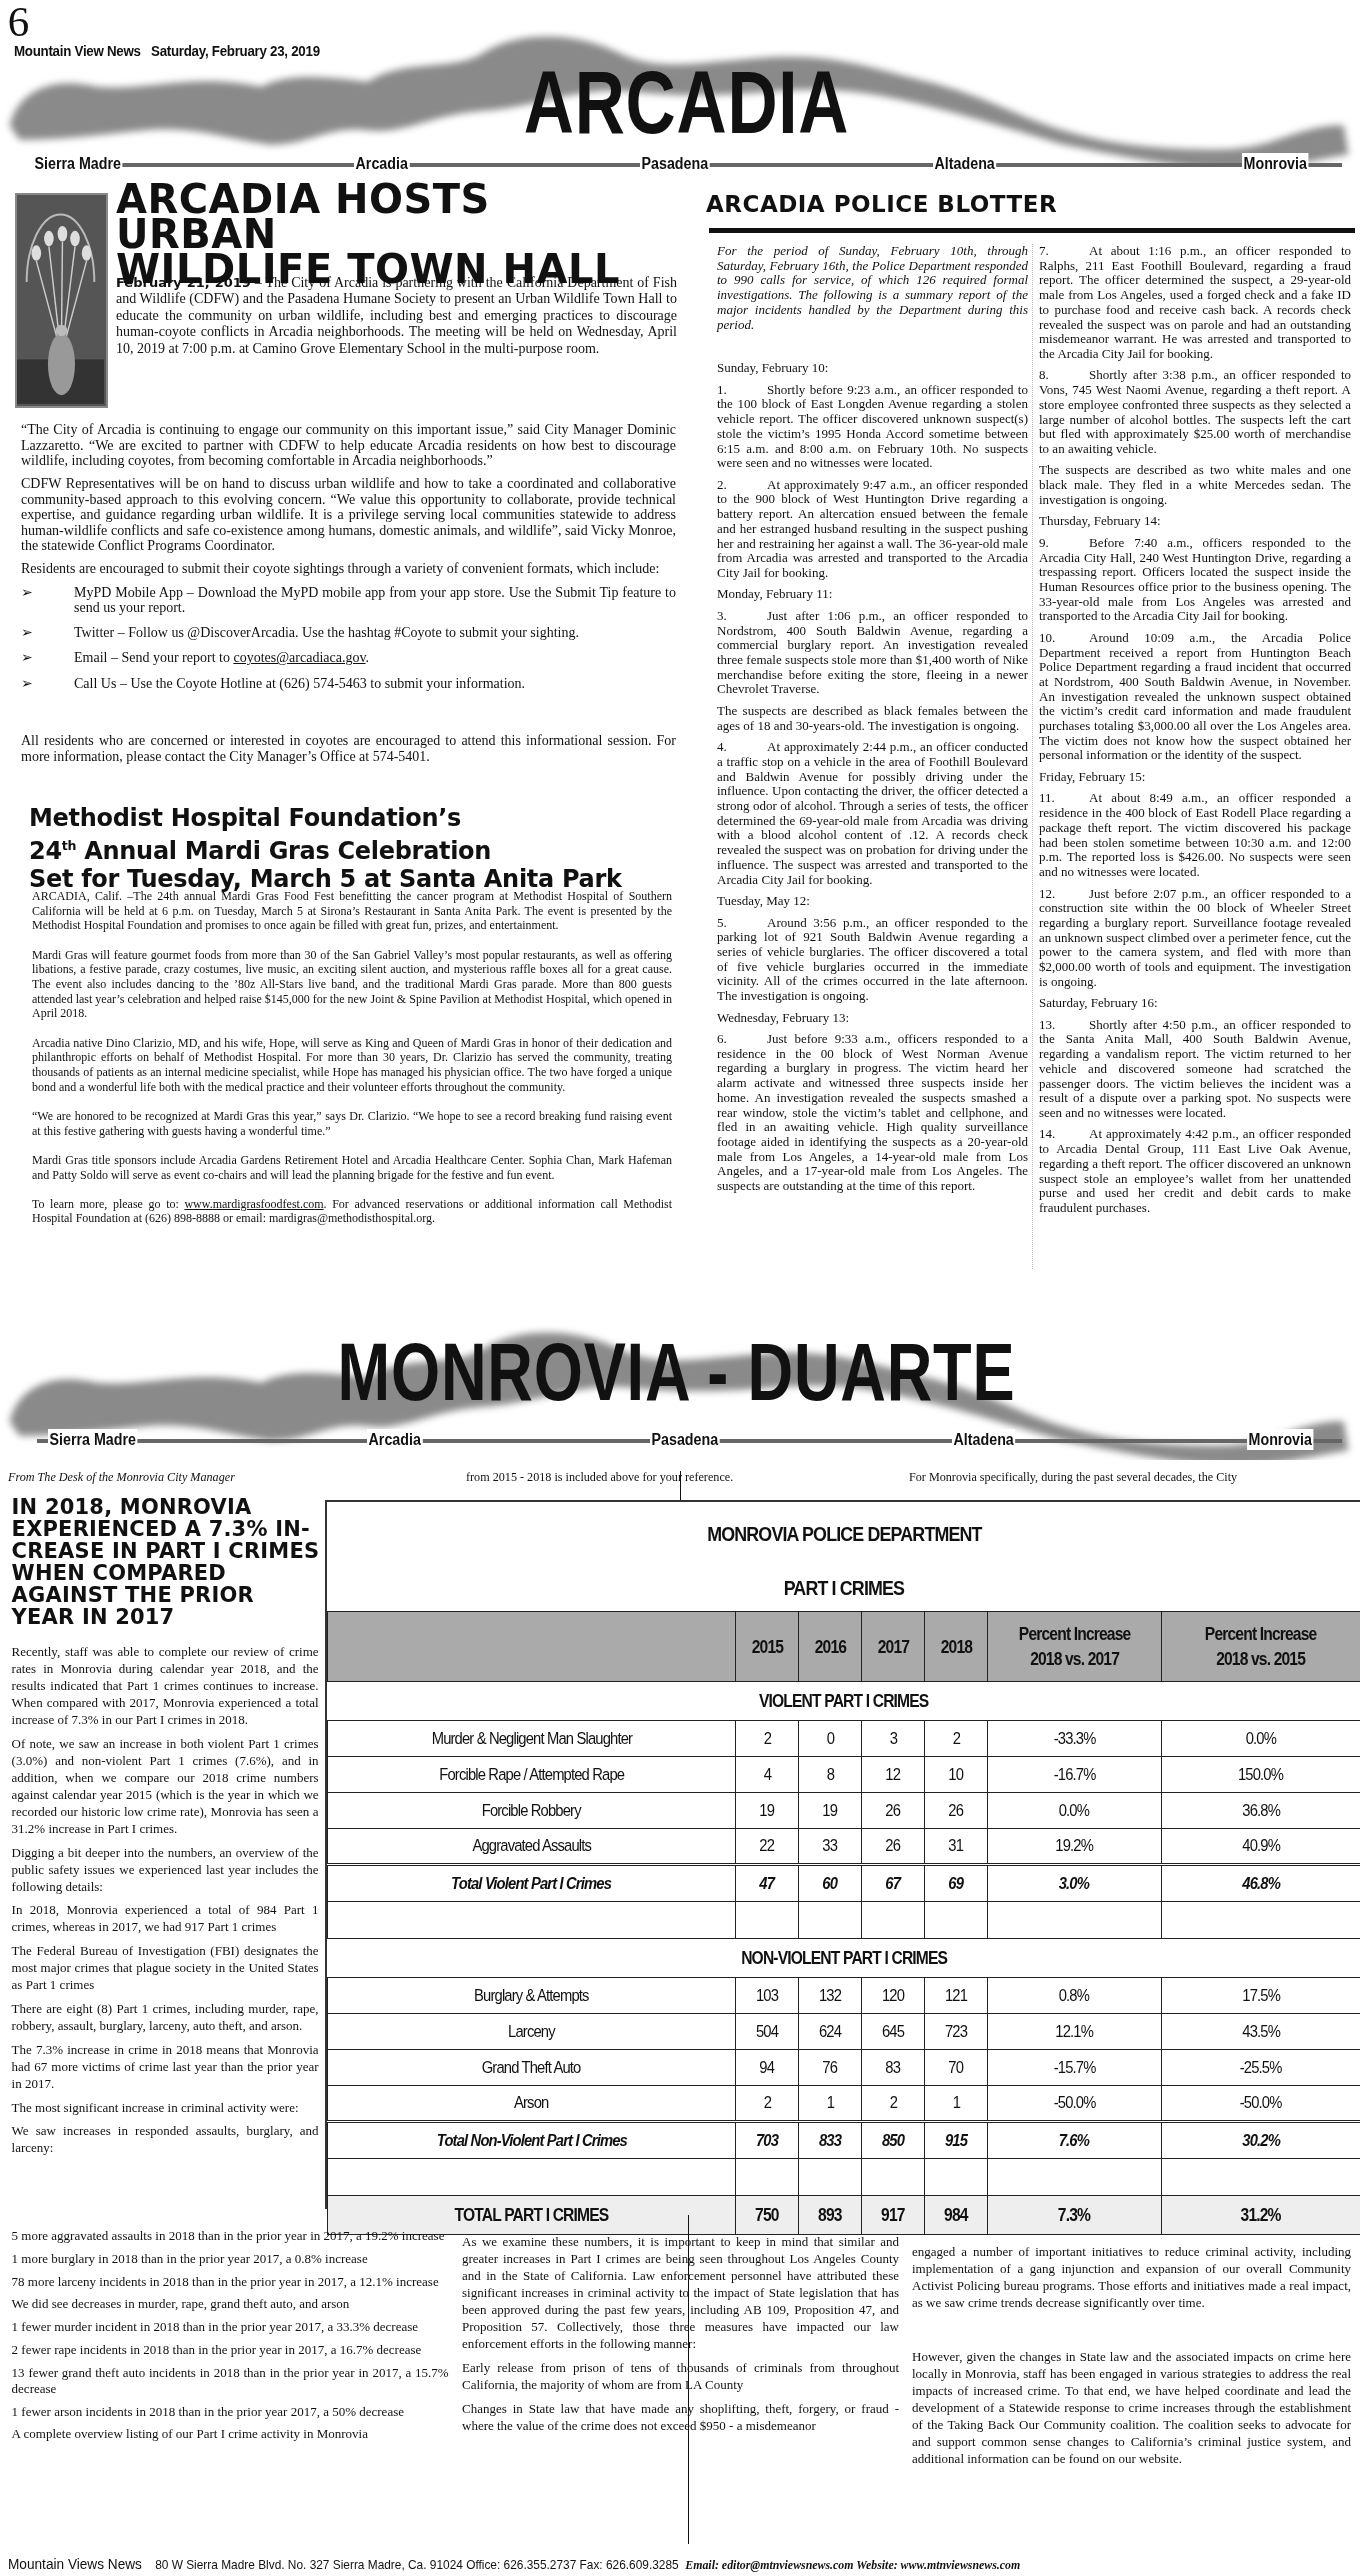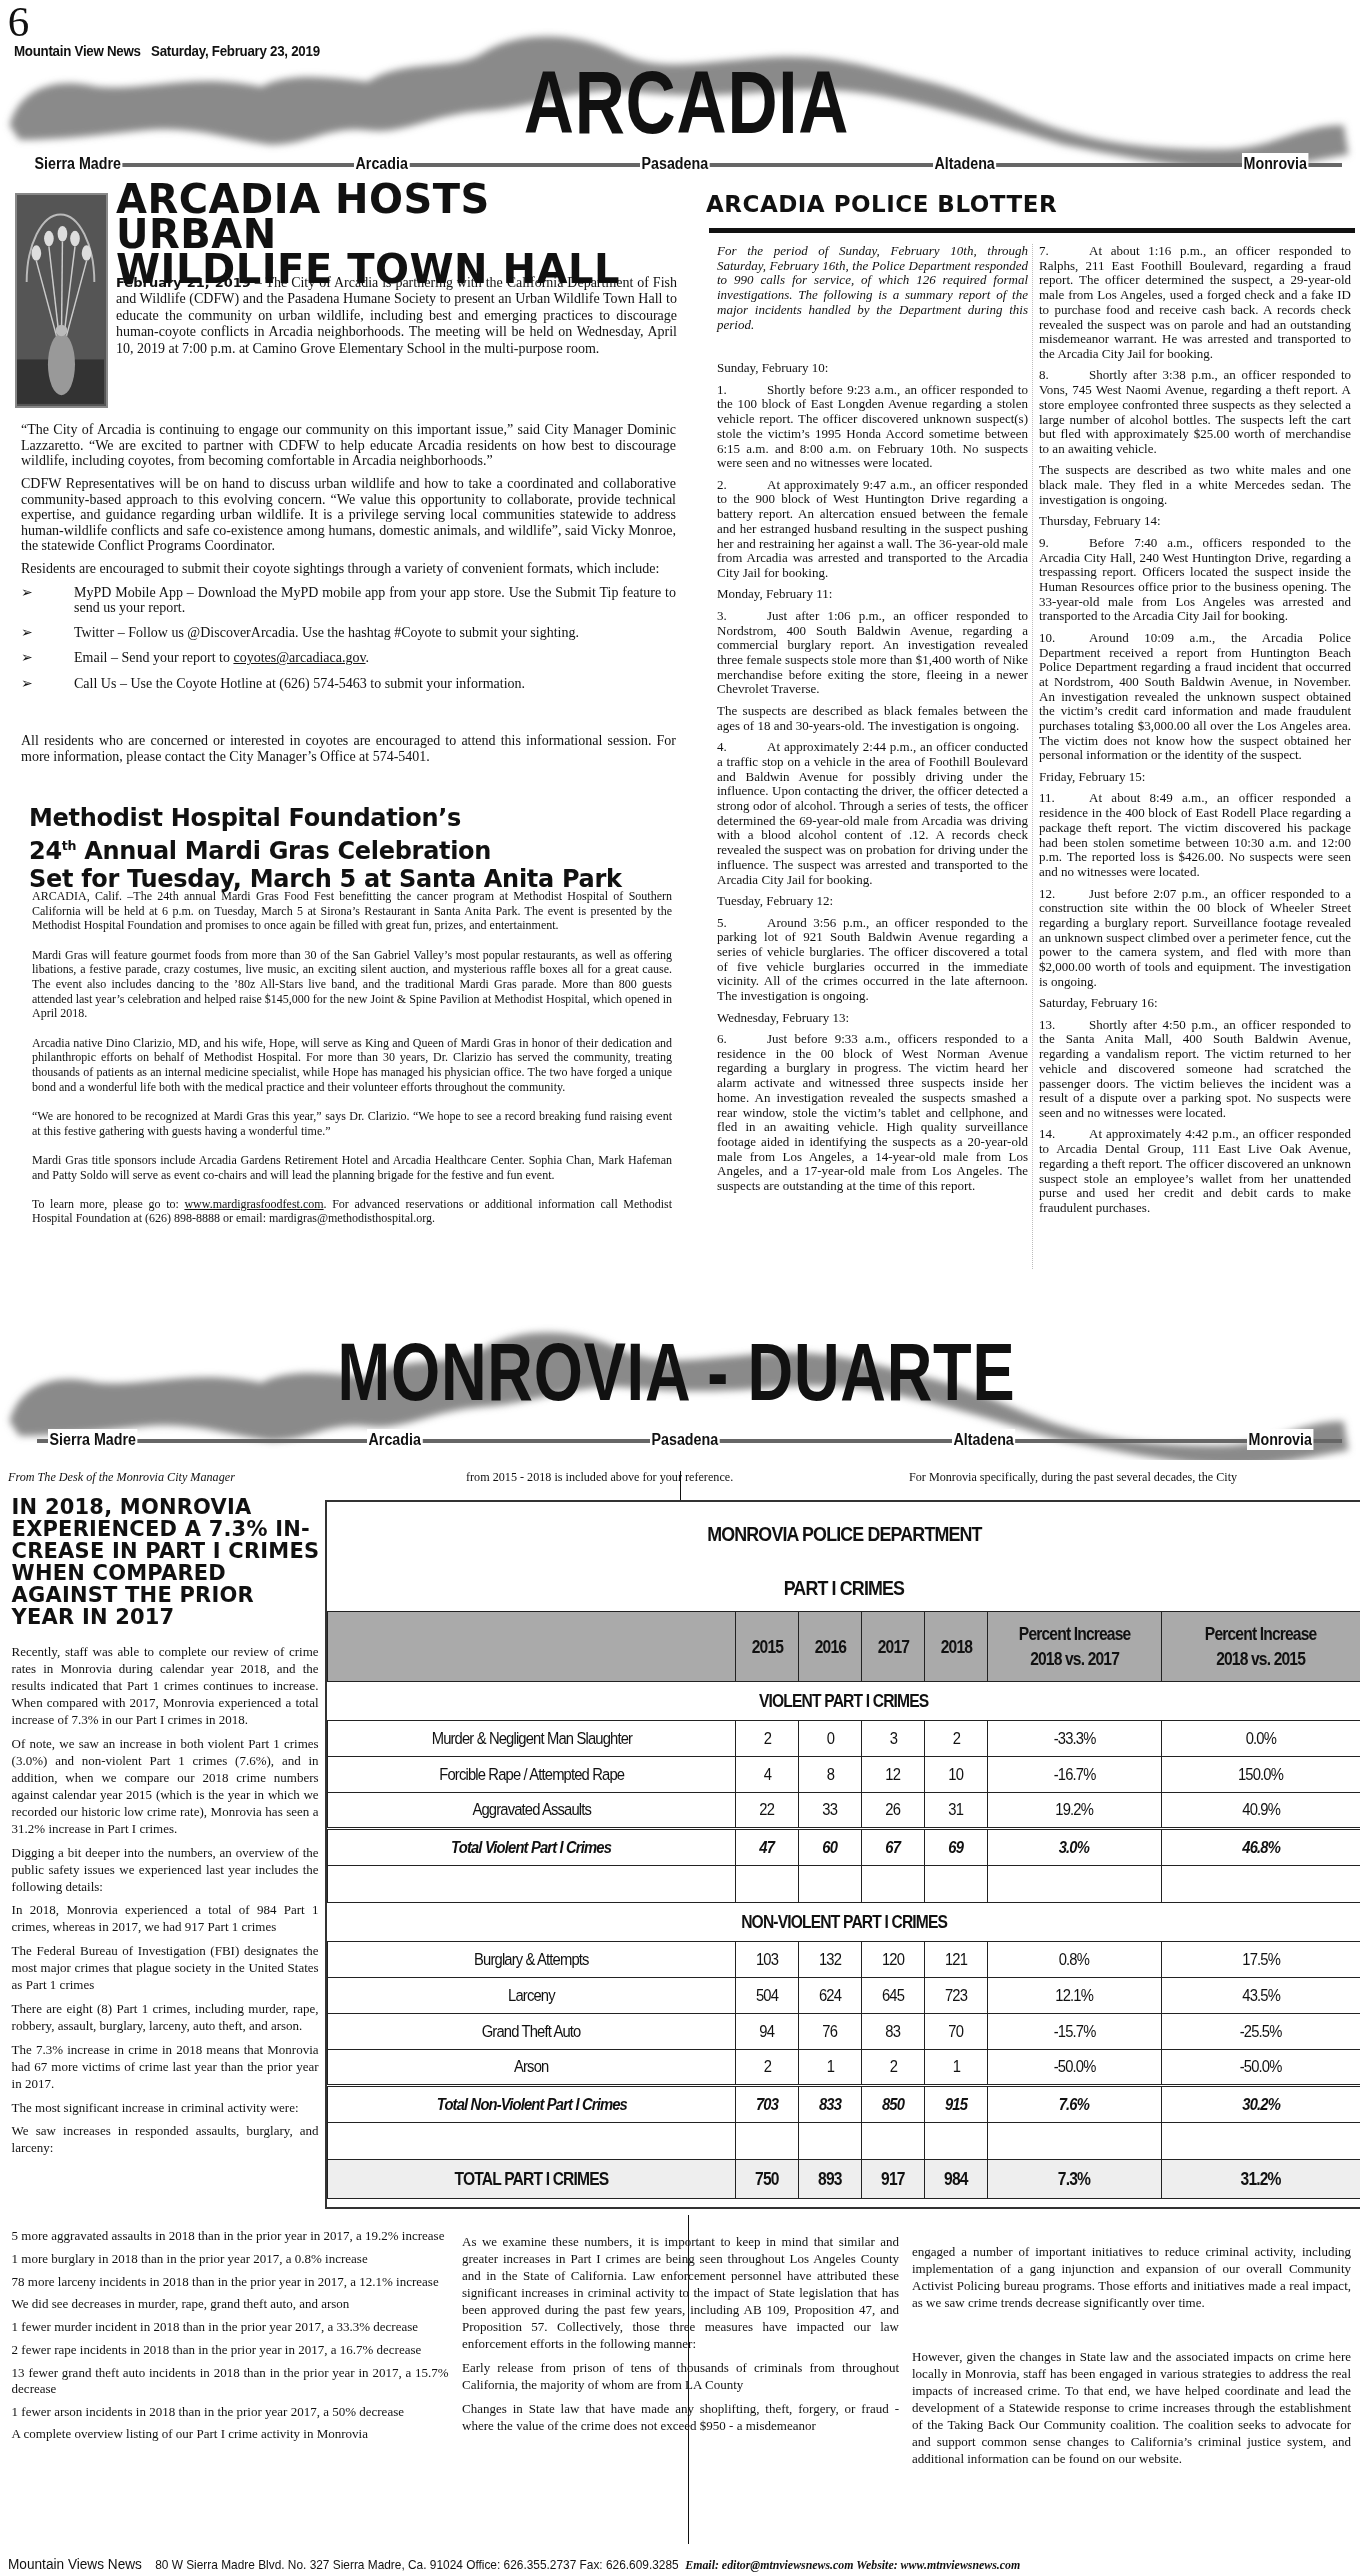--- a/index.html
+++ b/index.html
@@ -155,21 +155,21 @@
 <div class="abs bl-col" style="left:717px; top:244px; width:311px;">
   <p class="intro" style="margin-bottom:29px;">For the period of Sunday, February 10th, through Saturday, February 16th, the Police Department responded to 990 calls for service, of which 126 required formal investigations. The following is a summary report of the major incidents handled by the Department during this period.</p>
   <div id="bl-col1">
       <p class="day">Sunday, February 10:</p>
       <p><span class="num">1.</span><span>Shortly before 9:23 a.m., an officer responded to the 100 block of East Longden Avenue regarding a stolen vehicle report. The officer discovered unknown suspect(s) stole the victim’s 1995 Honda Accord sometime between 6:15 a.m. and 8:00 a.m. on February 10th. No suspects were seen and no witnesses were located.</span></p>
       <p><span class="num">2.</span><span>At approximately 9:47 a.m., an officer responded to the 900 block of West Huntington Drive regarding a battery report. An altercation ensued between the female and her estranged husband resulting in the suspect pushing her and restraining her against a wall. The 36-year-old male from Arcadia was arrested and transported to the Arcadia City Jail for booking.</span></p>
       <p class="day">Monday, February 11:</p>
       <p><span class="num">3.</span><span>Just after 1:06 p.m., an officer responded to Nordstrom, 400 South Baldwin Avenue, regarding a commercial burglary report. An investigation revealed three female suspects stole more than $1,400 worth of Nike merchandise before exiting the store, fleeing in a newer Chevrolet Traverse.</span></p>
       <p>The suspects are described as black females between the ages of 18 and 30-years-old. The investigation is ongoing.</p>
       <p><span class="num">4.</span><span>At approximately 2:44 p.m., an officer conducted a traffic stop on a vehicle in the area of Foothill Boulevard and Baldwin Avenue for possibly driving under the influence. Upon contacting the driver, the officer detected a strong odor of alcohol. Through a series of tests, the officer determined the 69-year-old male from Arcadia was driving with a blood alcohol content of .12. A records check revealed the suspect was on probation for driving under the influence. The suspect was arrested and transported to the Arcadia City Jail for booking.</span></p>
-      <p class="day">Tuesday, February 12:</p>
+      <p class="day">Tuesday, May 12:</p>
       <p><span class="num">5.</span><span>Around 3:56 p.m., an officer responded to the parking lot of 921 South Baldwin Avenue regarding a series of vehicle burglaries. The officer discovered a total of five vehicle burglaries occurred in the immediate vicinity. All of the crimes occurred in the late afternoon. The investigation is ongoing.</span></p>
       <p class="day">Wednesday, February 13:</p>
       <p><span class="num">6.</span><span>Just before 9:33 a.m., officers responded to a residence in the 00 block of West Norman Avenue regarding a burglary in progress. The victim heard her alarm activate and witnessed three suspects inside her home. An investigation revealed the suspects smashed a rear window, stole the victim’s tablet and cellphone, and fled in an awaiting vehicle. High quality surveillance footage aided in identifying the suspects as a 20-year-old male from Los Angeles, a 14-year-old male from Los Angeles, and a 17-year-old male from Los Angeles. The suspects are outstanding at the time of this report.</span></p>
     </div>
 </div>
 <div class="abs col-divider" style="left:1032px; top:244px; height:1025px;"></div>
 <div class="abs bl-col" style="left:1039px; top:244px; width:312px;">
   <div id="bl-col2">
       <p><span class="num">7.</span><span>At about 1:16 p.m., an officer responded to Ralphs, 211 East Foothill Boulevard, regarding a fraud report. The officer determined the suspect, a 29-year-old male from Los Angeles, used a forged check and a fake ID to purchase food and receive cash back. A records check revealed the suspect was on parole and had an outstanding misdemeanor warrant. He was arrested and transported to the Arcadia City Jail for booking.</span></p>
       <p><span class="num">8.</span><span>Shortly after 3:38 p.m., an officer responded to Vons, 745 West Naomi Avenue, regarding a theft report. A store employee confronted three suspects as they selected a large number of alcohol bottles. The suspects left the cart but fled with approximately $25.00 worth of merchandise to an awaiting vehicle.</span></p>
@@ -269,20 +269,29 @@
         <tr class="row">
           <td class="lbl"><span class="narrow">Forcible Rape / Attempted Rape</span></td>
           <td><span class="narrow">4</span></td>
           <td><span class="narrow">8</span></td>
           <td><span class="narrow">12</span></td>
           <td><span class="narrow">10</span></td>
           <td><span class="narrow">-16.7%</span></td>
           <td><span class="narrow">150.0%</span></td>
         </tr>
         <tr class="row">
+          <td class="lbl"><span class="narrow">Forcible Robbery</span></td>
+          <td><span class="narrow">19</span></td>
+          <td><span class="narrow">19</span></td>
+          <td><span class="narrow">26</span></td>
+          <td><span class="narrow">26</span></td>
+          <td><span class="narrow">0.0%</span></td>
+          <td><span class="narrow">36.8%</span></td>
+        </tr>
+        <tr class="row">
           <td class="lbl"><span class="narrow">Aggravated Assaults</span></td>
           <td><span class="narrow">22</span></td>
           <td><span class="narrow">33</span></td>
           <td><span class="narrow">26</span></td>
           <td><span class="narrow">31</span></td>
           <td><span class="narrow">19.2%</span></td>
           <td><span class="narrow">40.9%</span></td>
         </tr>
       </tbody>
     <tbody id="violent-total">

